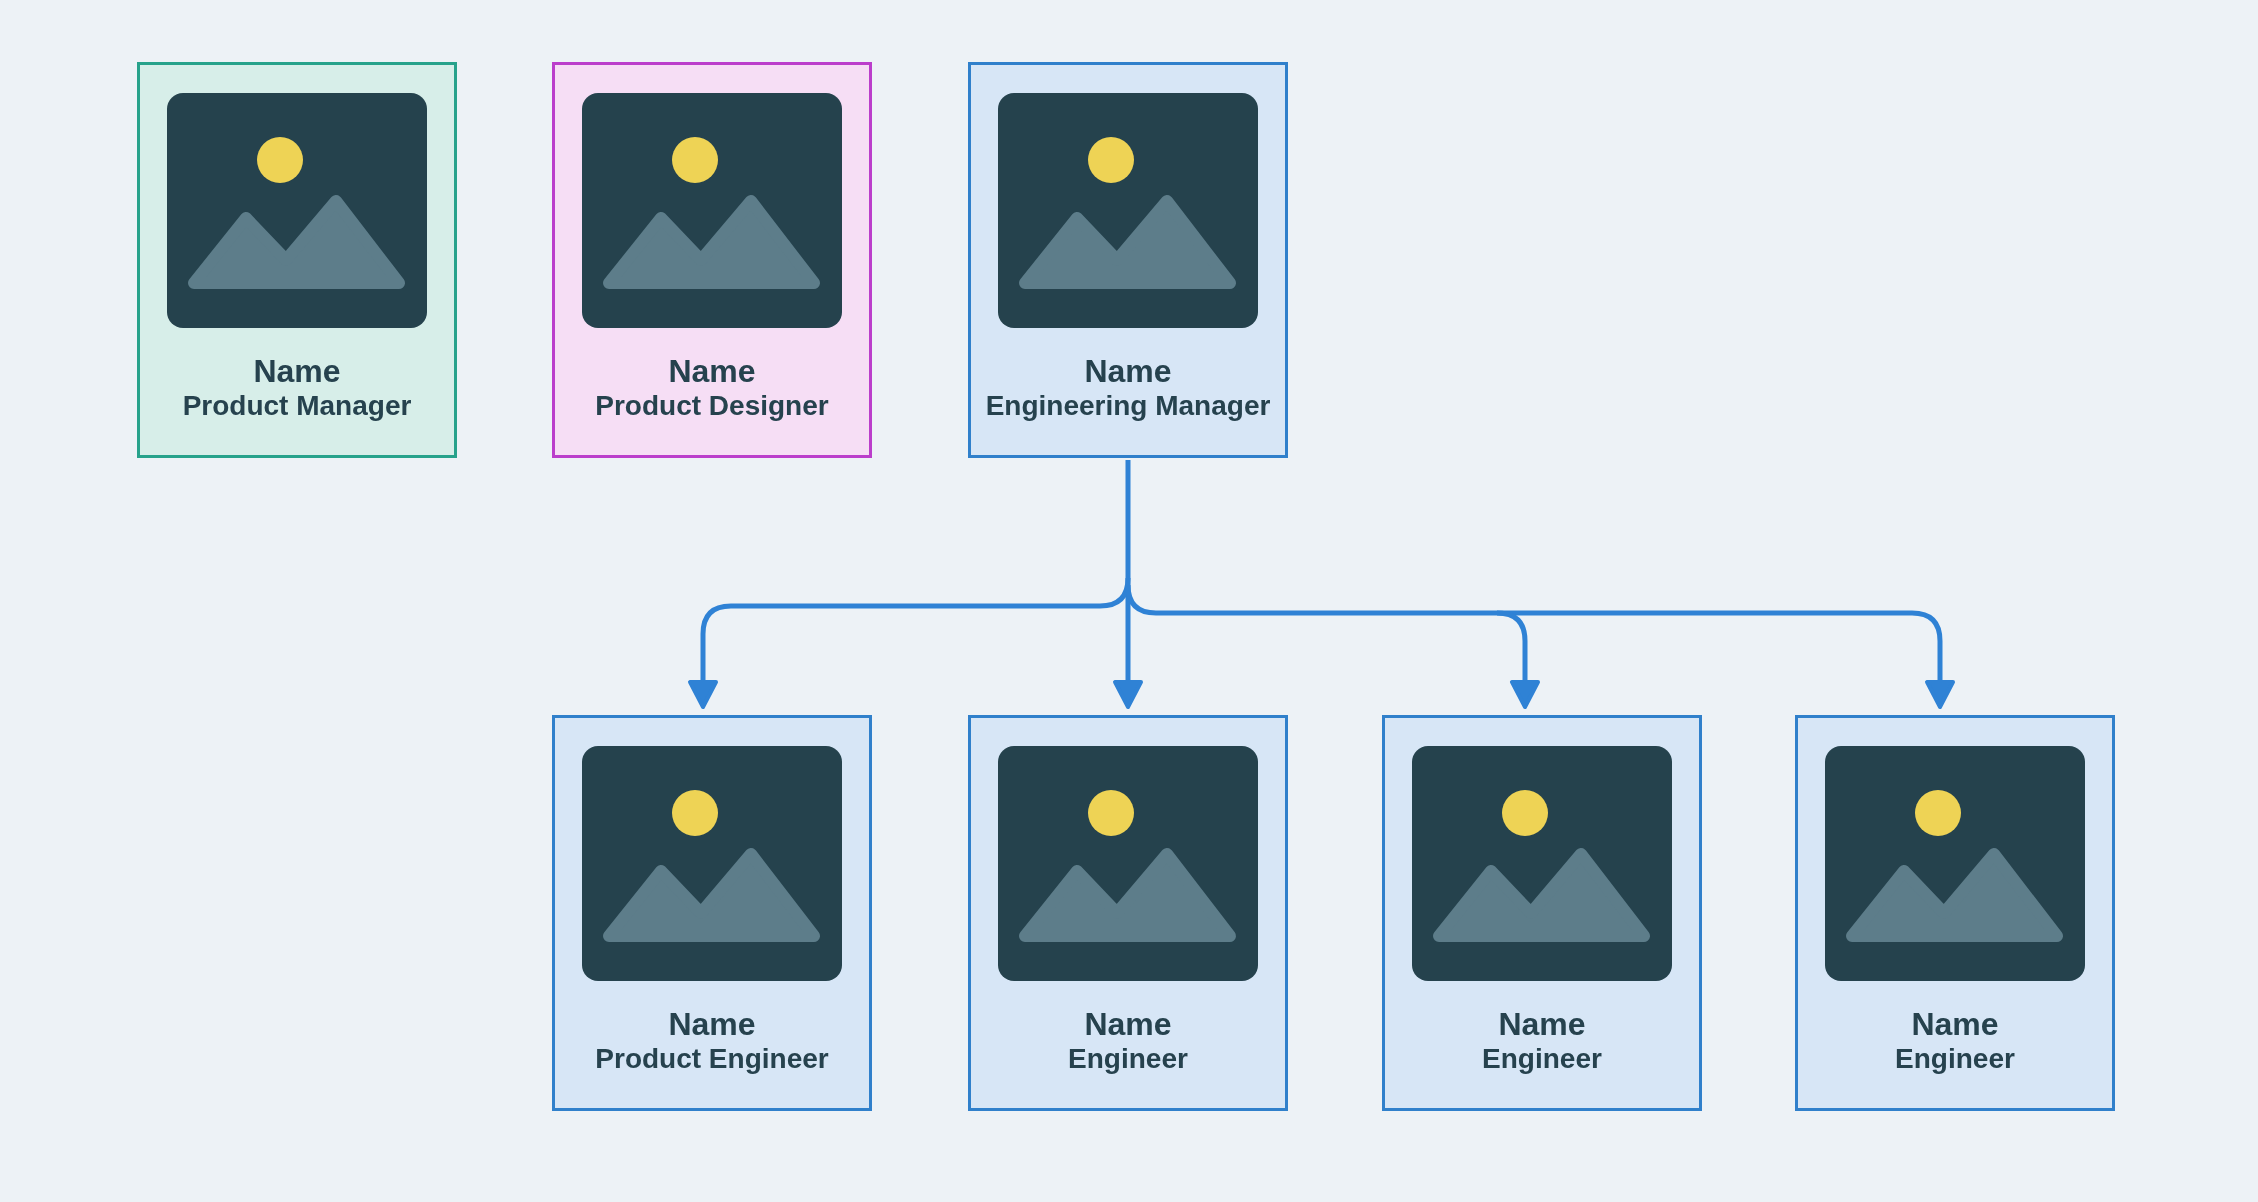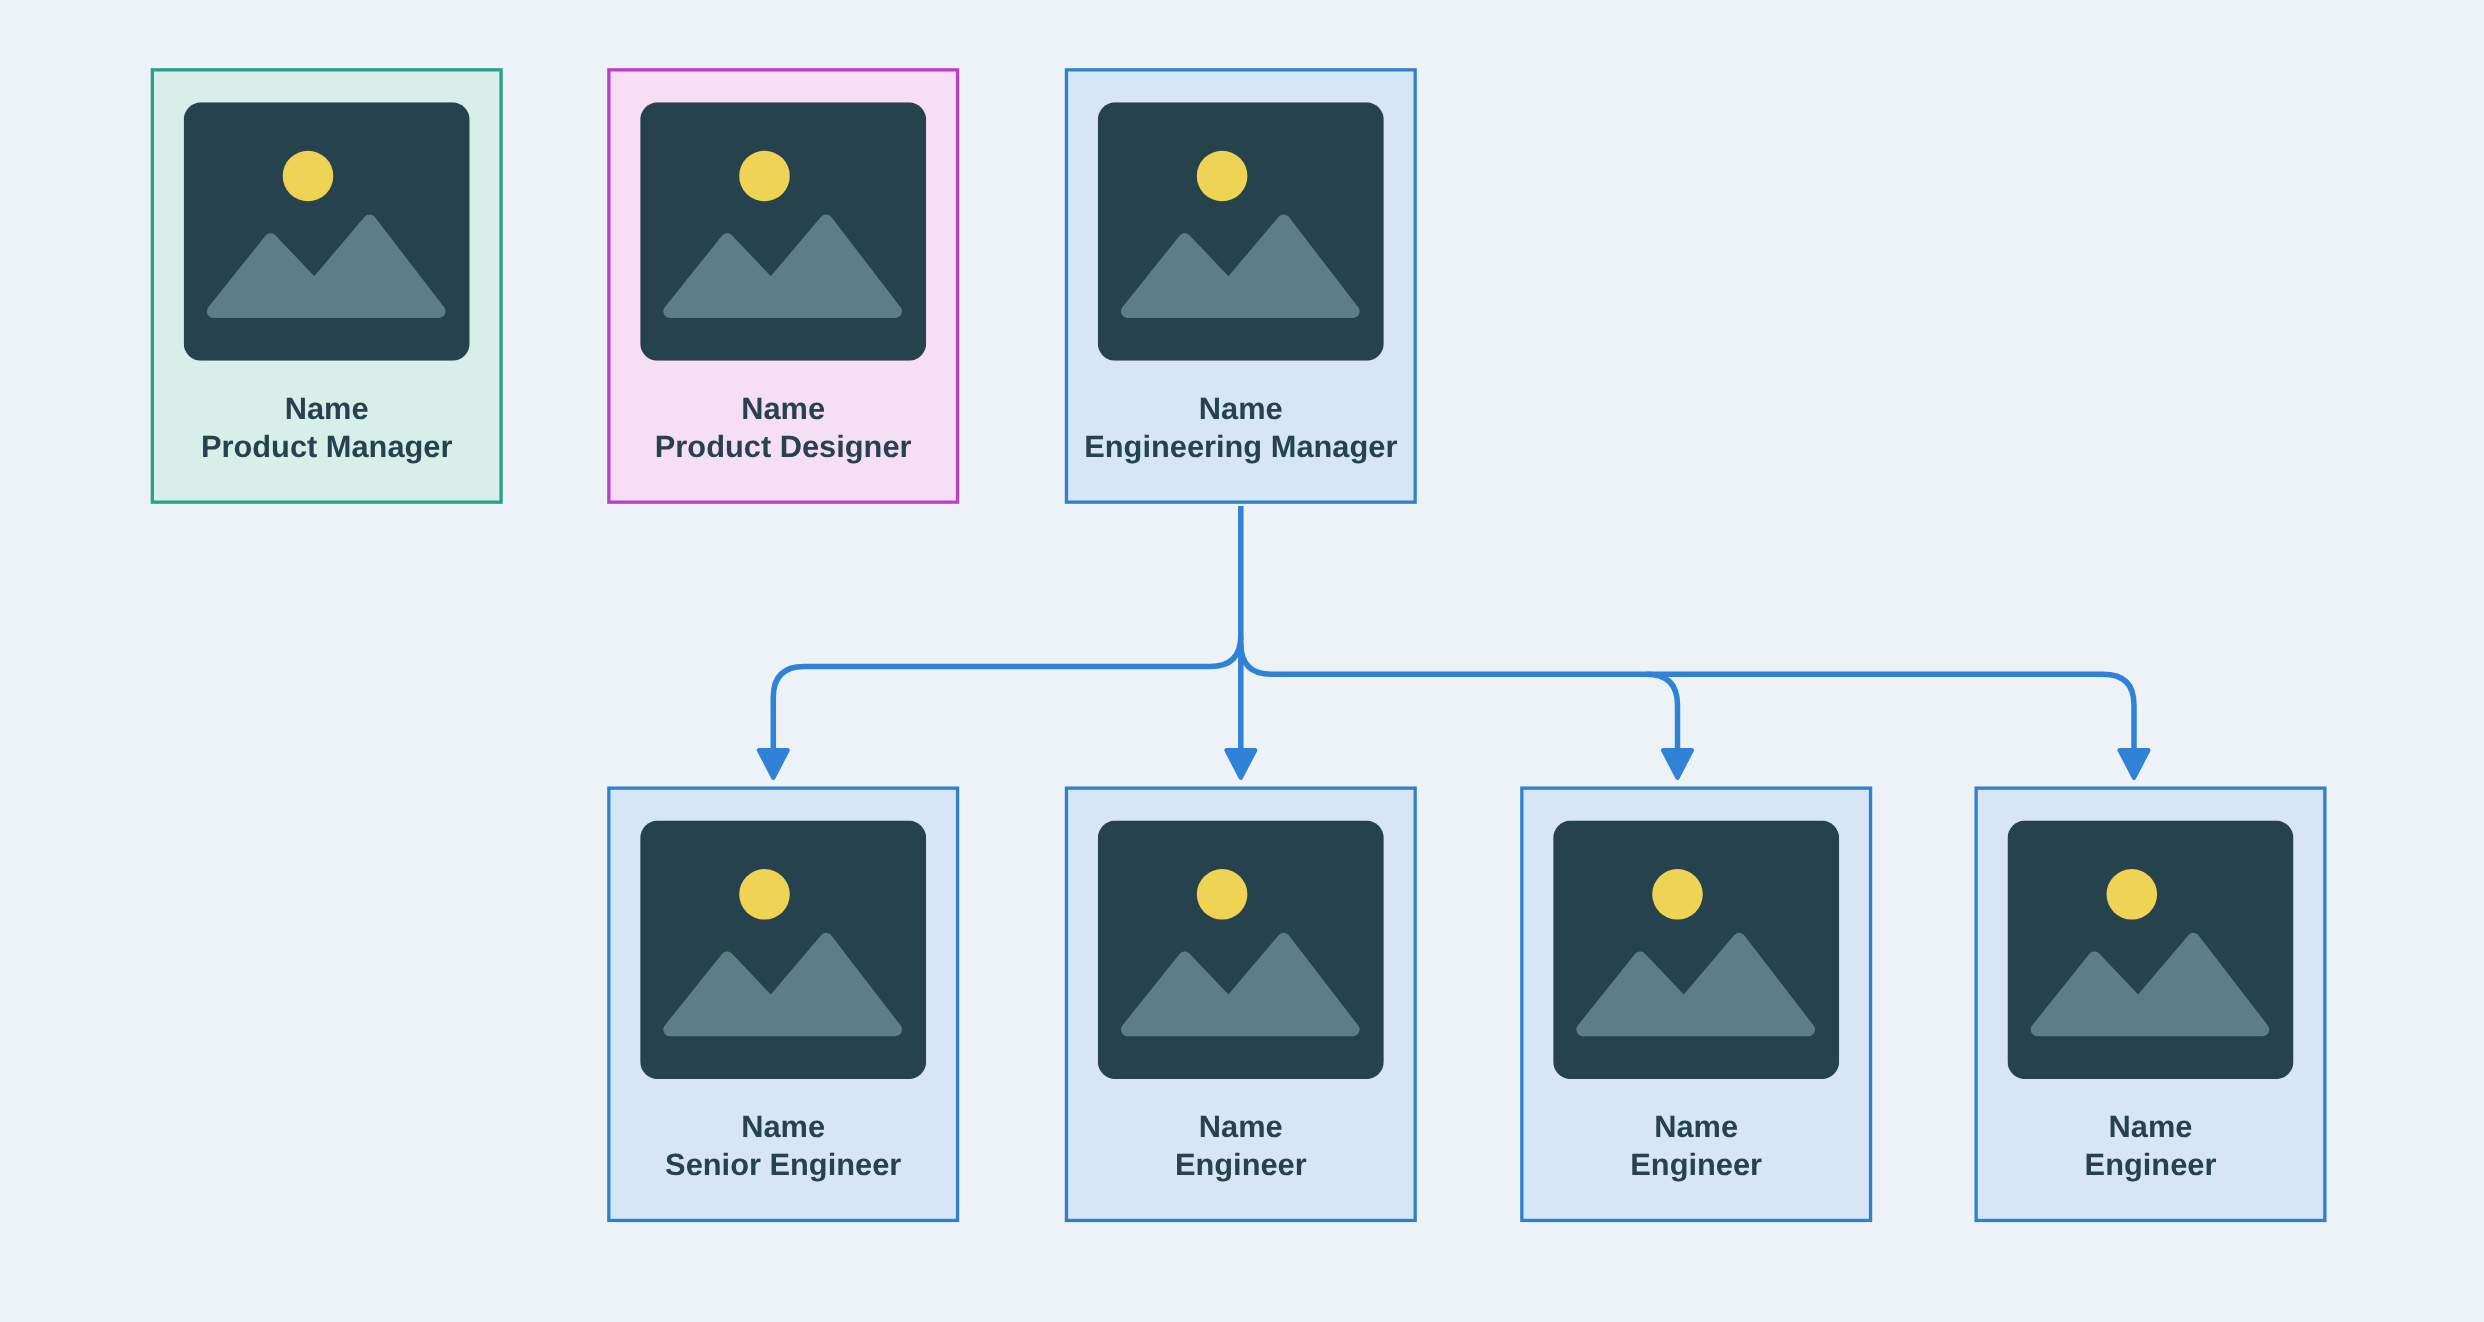--- a/index.html
+++ b/index.html
@@ -38,21 +38,21 @@
   .theme-magenta { background: #f6def5; border-color: #bb3ecb; }
   .theme-blue    { background: #d7e6f6; border-color: #3080cb; }
   .photo {
     width: 260px;
     height: 235px;
     margin-top: 28px;
     display: block;
   }
   .card-name {
     margin-top: 27px;
-    font-size: 28px;
+    font-size: 32px;
     line-height: 33px;
     font-weight: bold;
     color: #26424e;
     text-align: center;
   }
   .card-role {
     margin-top: 1px;
     font-size: 28px;
     line-height: 33px;
     font-weight: bold;
@@ -117,21 +117,21 @@
     <div class="card-role">Engineering Manager</div>
   </div>
 
   <div class="card theme-blue" id="card-se">
     <svg class="photo" viewBox="0 0 260 235" aria-hidden="true">
       <rect x="0" y="0" width="260" height="235" rx="16" fill="#25424d"></rect>
       <circle cx="113" cy="67" r="23" fill="#eed355"></circle>
       <path d="M27 190 L79 125 L119 167 L169 108 L232 190 Z" fill="#5d7d8a" stroke="#5d7d8a" stroke-width="12" stroke-linejoin="round"></path>
     </svg>
     <div class="card-name">Name</div>
-    <div class="card-role">Senior Engineer</div>
+    <div class="card-role">Product Engineer</div>
   </div>
 
   <div class="card theme-blue" id="card-e1">
     <svg class="photo" viewBox="0 0 260 235" aria-hidden="true">
       <rect x="0" y="0" width="260" height="235" rx="16" fill="#25424d"></rect>
       <circle cx="113" cy="67" r="23" fill="#eed355"></circle>
       <path d="M27 190 L79 125 L119 167 L169 108 L232 190 Z" fill="#5d7d8a" stroke="#5d7d8a" stroke-width="12" stroke-linejoin="round"></path>
     </svg>
     <div class="card-name">Name</div>
     <div class="card-role">Engineer</div>

